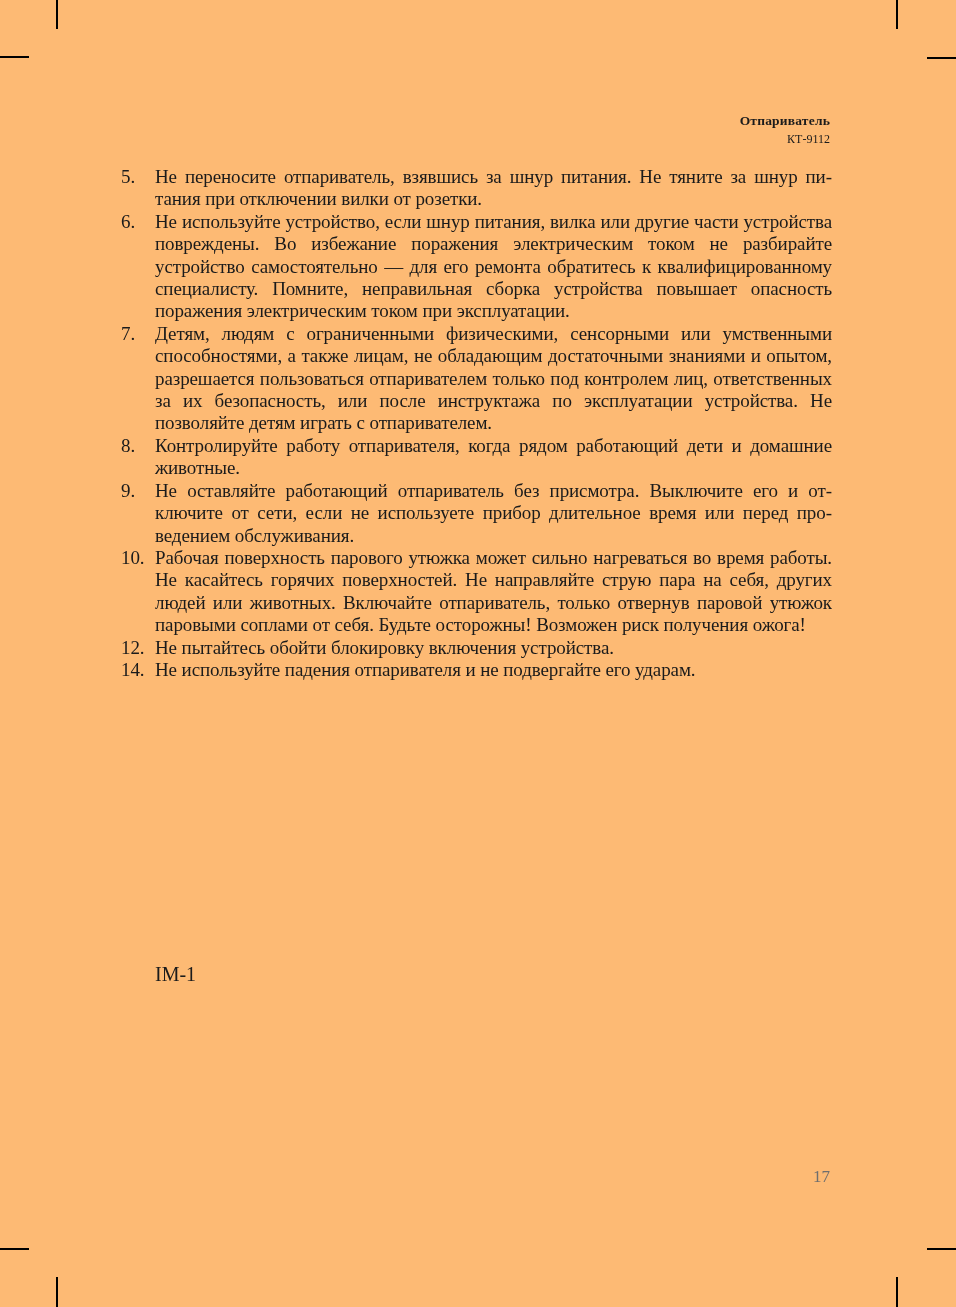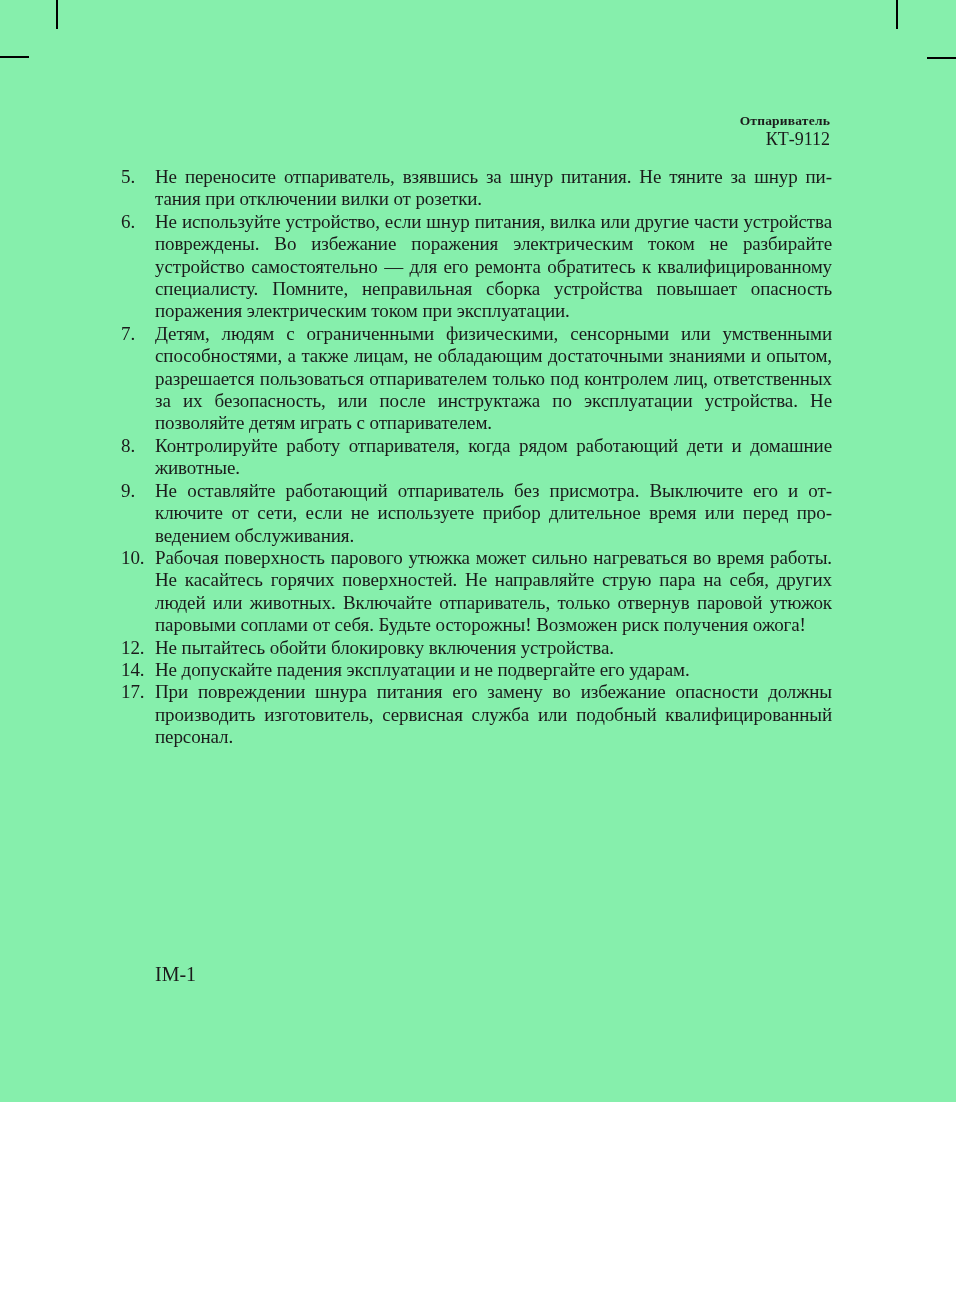--- a/index.html
+++ b/index.html
@@ -1,21 +1,21 @@
 <!DOCTYPE html>
 <html lang="ru"><head>
 <meta charset="utf-8">
 <style>
   html, body { margin: 0; padding: 0; background: #ffffff; }
 
   .page {
     position: relative;
     width: 956px;
-    height: 1102px;
-    background: #86efac;
+    height: 1307px;
+    background: #fdba74;
     overflow: hidden;
     font-family: "Liberation Serif", "DejaVu Serif", serif;
     color: #1b1b1b;
   }
 
   
   .crop-mark { position: absolute; background: #000000; }
   .cm-tl-v { left: 56px;  top: 0;       width: 2px;  height: 29px; }
   .cm-tl-h { left: 0;     top: 56px;    width: 29px; height: 2px;  }
   .cm-tr-v { left: 896px; top: 0;       width: 2px;  height: 29px; }
@@ -32,21 +32,21 @@
     text-align: right;
     line-height: 18px;
   }
   .doc-header .product {
     font-weight: bold;
     font-size: 13.5px;
     letter-spacing: 0.2px;
     display: block;
   }
   .doc-header .model {
-    font-size: 18px;
+    font-size: 12px;
     display: block;
   }
 
   .safety-list {
     position: absolute;
     left: 121px;
     top: 166px;
     width: 711px;
     font-size: 19px;
     line-height: 22.4px;
@@ -121,25 +121,21 @@
       <div class="safety-item">
       <span class="num">10.</span>
       <span class="txt">Рабочая поверхность парового утюжка может сильно нагреваться во время ра­боты. Не касайтесь горячих поверхностей. Не направляйте струю пара на себя, других людей или животных. Включайте отпариватель, только отвернув паровой утюжок паровыми соплами от себя. Будьте осторожны! Возможен риск получе­ния ожога!</span>
     </div>
       <div class="safety-item">
       <span class="num">12.</span>
       <span class="txt">Не пытайтесь обойти блокировку включения устройства.</span>
     </div>
       <div class="safety-item">
       <span class="num">14.</span>
-      <span class="txt">Не допускайте падения эксплуатации и не подвергайте его ударам.</span>
-    </div>
-      <div class="safety-item">
-      <span class="num">17.</span>
-      <span class="txt">При повреждении шнура питания его замену во избежание опасности должны производить изготовитель, сервисная служба или подобный квалифицированный персонал.</span>
+      <span class="txt">Не используйте падения отпаривателя и не подвергайте его ударам.</span>
     </div>
     </div>
 
   <div class="doc-code">IM-1</div>
 
   <div class="page-number">17</div>
 
 </div>
 
 </body></html>

